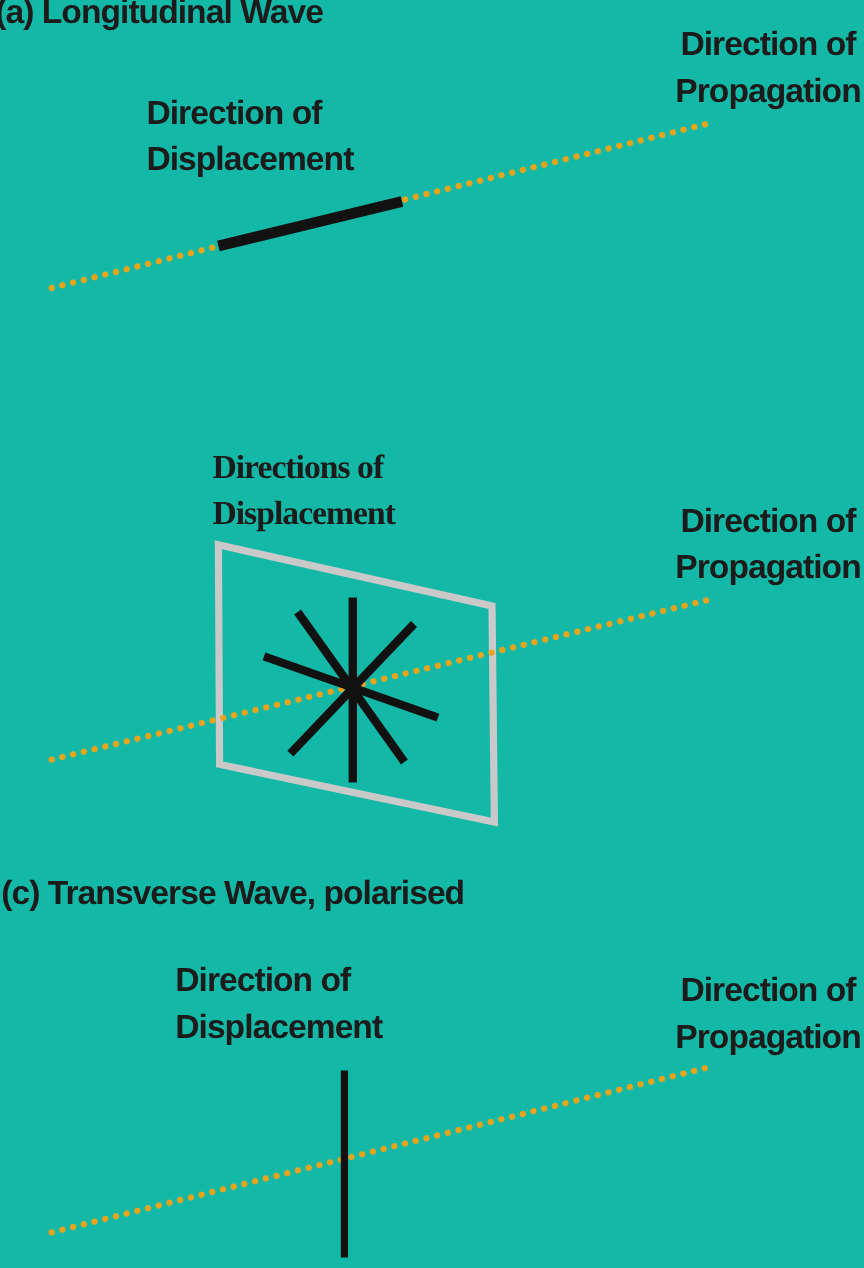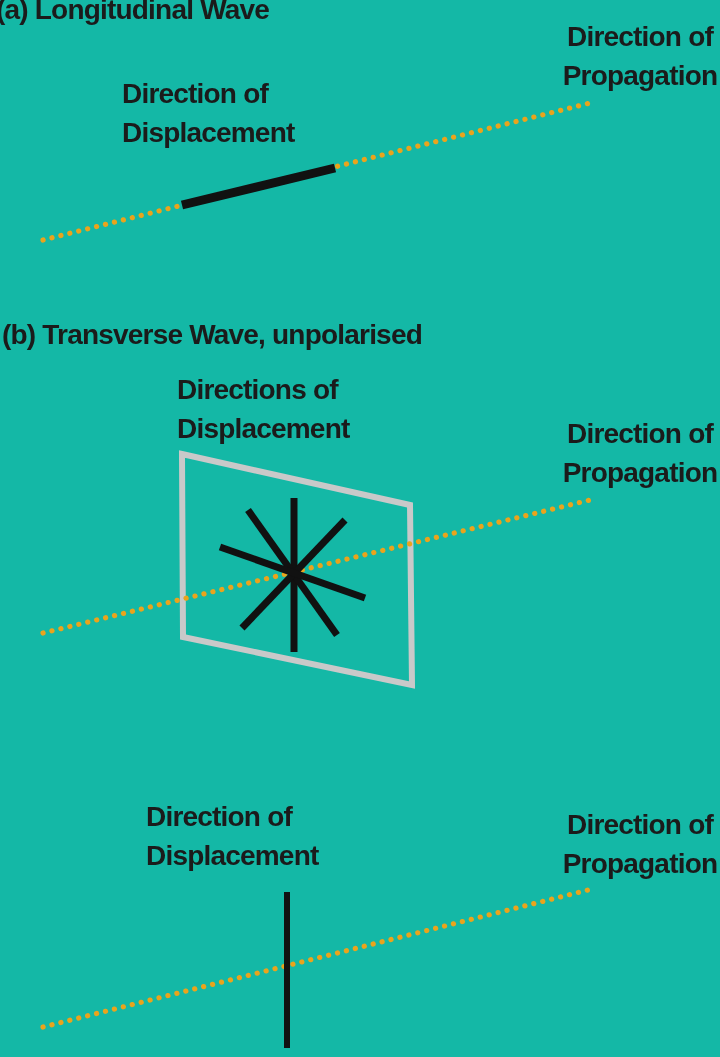--- a/index.html
+++ b/index.html
@@ -55,30 +55,30 @@
   <div class="t" style="left:-4px;top:-10px;">(a) Longitudinal Wave</div>
   <div class="t" style="left:122px;top:74px;">
     <span>Direction of</span>
     <span>Displacement</span>
   </div>
   <div class="t ctr" style="left:545px;top:17px;width:190px;">
     <span>Direction of</span>
     <span>Propagation</span>
   </div>
 
-  <div class="t" style="left:2px;top:315px;">(b) Transverse Wave, unpolarised</div>
-  <div class="t" style="left:177px;top:370px;">
+  <div class="t" style="left:177px;top:370px;font-family:Liberation Serif, serif;">
     <span>Directions of</span>
     <span>Displacement</span>
   </div>
   <div class="t ctr" style="left:545px;top:414px;width:190px;">
     <span>Direction of</span>
     <span>Propagation</span>
   </div>
 
+  <div class="t" style="left:1px;top:724px;">(c) Transverse Wave, polarised</div>
   <div class="t" style="left:146px;top:797px;">
     <span>Direction of</span>
     <span>Displacement</span>
   </div>
   <div class="t ctr" style="left:545px;top:805px;width:190px;">
     <span>Direction of</span>
     <span>Propagation</span>
   </div>
 
 </div>

